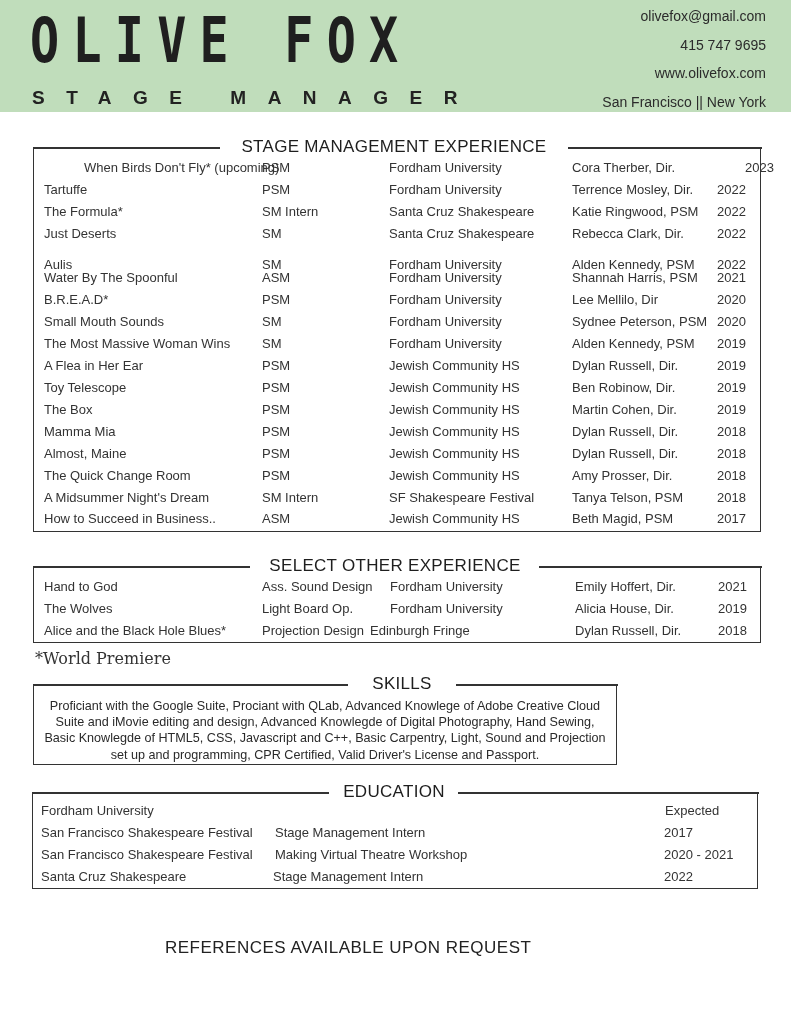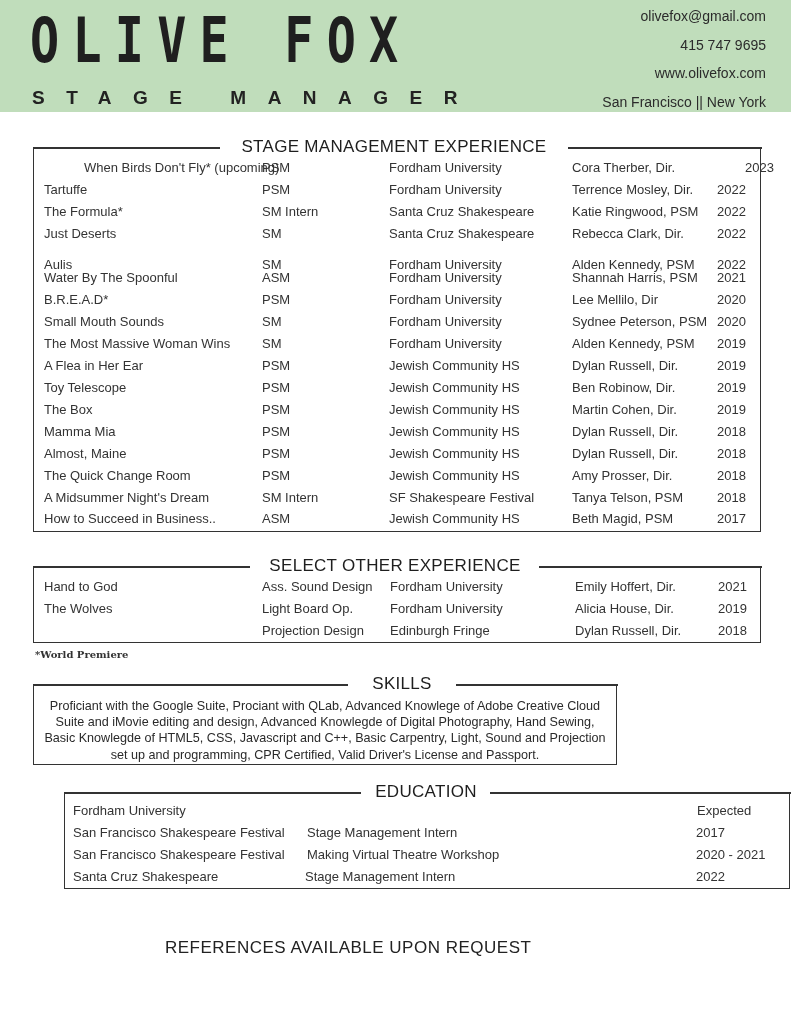--- a/index.html
+++ b/index.html
@@ -15,21 +15,21 @@
   .contact div { height: 28.5px; line-height: 20px; }
 
   .box { position: absolute; border: 1.5px solid #333; border-top: none; }
   .box .top-l, .box .top-r { position: absolute; top: 0; height: 1.5px; background: #333; }
   .sec-title { position: absolute; font-size: 17px; letter-spacing: 0.3px; color: #1e1e1e; text-align: center; white-space: nowrap; }
 
   .row { position: absolute; left: 0; width: 100%; height: 22px; font-size: 13px; line-height: 22px; color: #333; }
   .row span { position: absolute; white-space: nowrap; }
 
   .skills-text { position: absolute; left: 6px; right: 6px; top: 14px; font-size: 12.6px; line-height: 16.2px; text-align: center; color: #2a2a2a; }
-  .footnote { position: absolute; left: 35px; top: 649px; font-family: "DejaVu Serif", serif; font-size: 10px; color: #333; font-weight: bold; }
+  .footnote { position: absolute; left: 35px; top: 649px; font-family: "DejaVu Serif", serif; font-size: 16px; color: #333; }
   .refs { position: absolute; left: 165px; top: 938px; font-size: 17px; letter-spacing: 0.5px; color: #222; }
 </style>
 </head>
 <body>
 
 <div class="header">
   <div class="name">OLIVE FOX</div>
   <div class="title">STAGE MANAGER</div>
   <div class="contact">
     <div>olivefox@gmail.com</div>
@@ -179,37 +179,38 @@
         <span style="left: 684px;">2021</span>
       </div>
       <div class="row" style="top: 32px;">
         <span style="left: 10px;">The Wolves</span>
         <span style="left: 228px;">Light Board Op.</span>
         <span style="left: 356px;">Fordham University</span>
         <span style="left: 541px;">Alicia House, Dir.</span>
         <span style="left: 684px;">2019</span>
       </div>
       <div class="row" style="top: 54px;">
+        <span style="left: 10px;">Alice and the Black Hole Blues*</span>
         <span style="left: 228px;">Projection Design</span>
-        <span style="left: 356px;">Edinburgh Fringe</span>
+        <span style="left: 336px;">Edinburgh Fringe</span>
         <span style="left: 541px;">Dylan Russell, Dir.</span>
         <span style="left: 684px;">2018</span>
       </div>
     </div>
 </div>
 <div class="footnote">*World Premiere</div>
 
 <div class="box" style="left:33px; top:684px; width:584px; height:81px;">
   <div class="top-l" style="left:-1.5px; width:315px;"></div>
   <div class="top-r" style="left:422px; right:-1.5px;"></div>
   <div class="sec-title" style="left:314px; width:108px; top:-10px;">SKILLS</div>
   <div class="skills-text">Proficiant with the Google Suite, Prociant with QLab, Advanced Knowlege of Adobe Creative Cloud Suite and iMovie editing and design, Advanced Knowlegde of Digital Photography, Hand Sewing, Basic Knowlegde of HTML5, CSS, Javascript and C++, Basic Carpentry, Light, Sound and Projection set up and programming, CPR Certified, Valid Driver's License and Passport.</div>
 </div>
 
-<div class="box" style="left:32px; top:792px; width:726px; height:97px;margin-left:32px;">
+<div class="box" style="left:32px; top:792px; width:726px; height:97px;">
   <div class="top-l" style="left:-1.5px; width:297px;"></div>
   <div class="top-r" style="left:425px; right:-1.5px;"></div>
   <div class="sec-title" style="left:296px; width:130px; top:-10px;">EDUCATION</div>
   <div id="ed-rows">
       <div class="row" style="top: 8px;">
         <span style="left: 8px;">Fordham University</span>
         <span style="left: 632px;">Expected</span>
       </div>
       <div class="row" style="top: 30px;">
         <span style="left: 8px;">San Francisco Shakespeare Festival</span>

